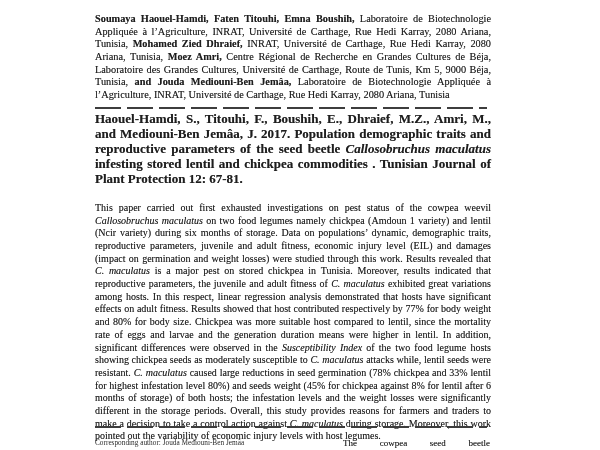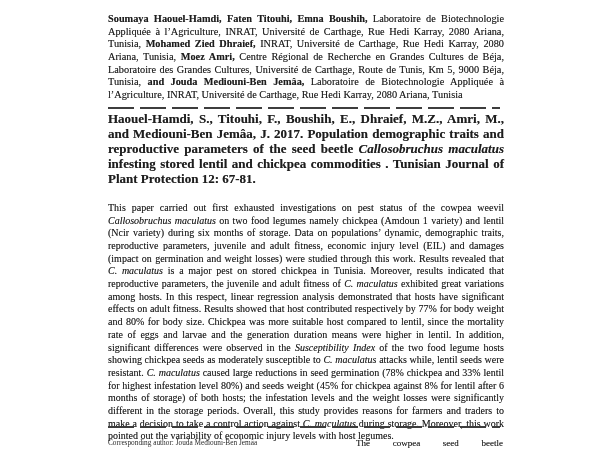--- a/index.html
+++ b/index.html
@@ -14,21 +14,20 @@
     position: relative;
     font-family: "Liberation Serif", "DejaVu Serif", serif;
     color: #1e1e1e;
   }
   .page {
     position: absolute;
     left: 95px;
     top: 0;
     width: 396px;
     height: 450px;
-    margin-left: 13px;
   }
   .txt {
     text-shadow: 0 0 0.6px rgba(40,40,40,0.55);
   }
   .authors {
     margin-top: 13px;
     font-size: 10.3px;
     line-height: 1.23;
     text-align: justify;
   }

